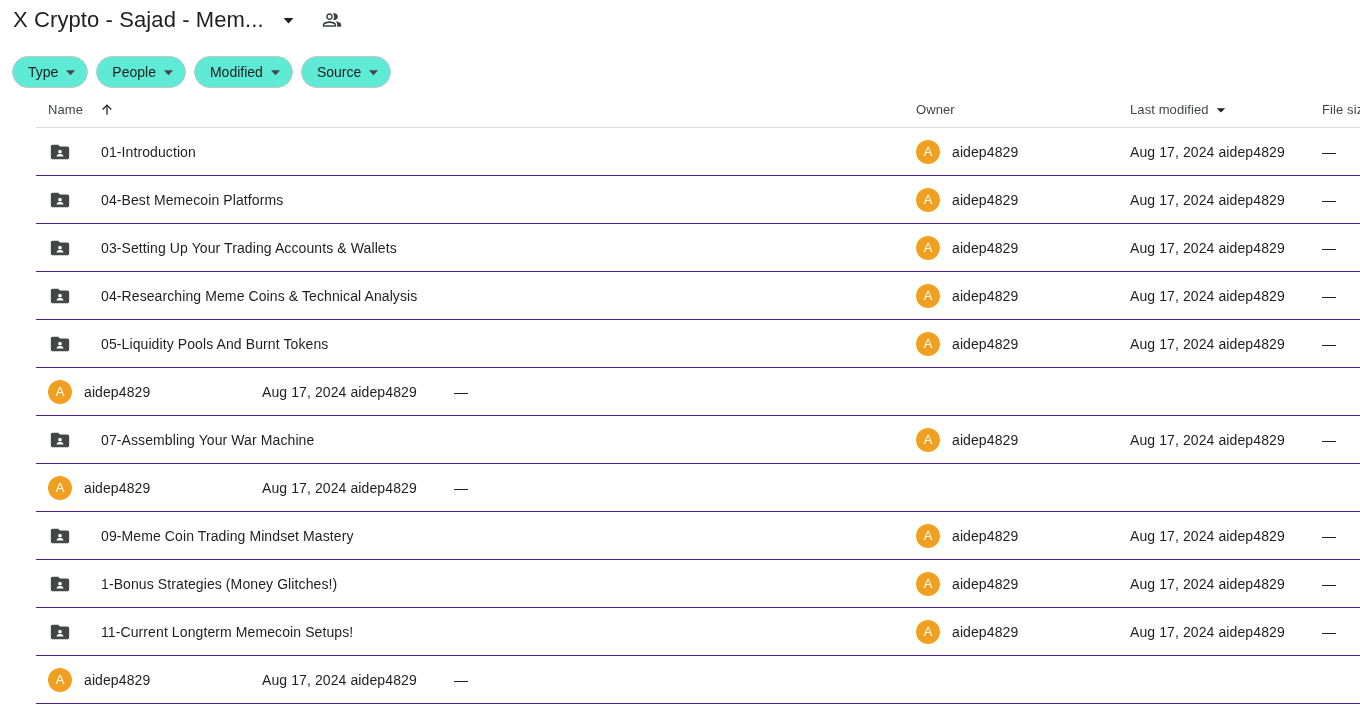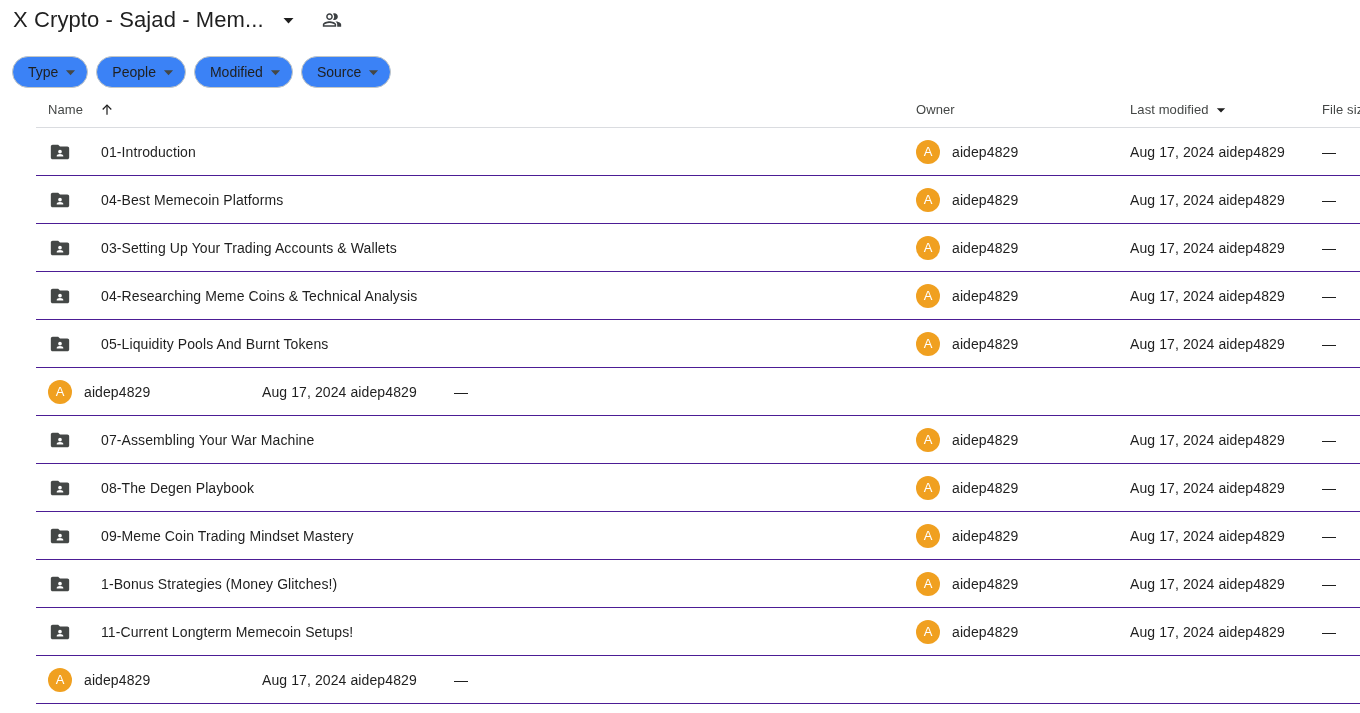--- a/index.html
+++ b/index.html
@@ -52,21 +52,21 @@
     height: 52px;
   }
   .chip {
     display: inline-flex;
     align-items: center;
     gap: 7px;
     height: 32px;
     padding: 0 11px 0 15px;
     border: 1px solid #c4c7c5;
     border-radius: 16px;
-    background: #3b82f6;
+    background: #5eead4;
     font-size: 14px;
     color: #1f1f1f;
     cursor: pointer;
     white-space: nowrap;
     line-height: 1;
   }
   .chip .chip-caret { display:flex; align-items:center; }
 
   
   .table { width: 100%; margin-left: 36px; }
@@ -380,30 +380,20 @@
           <span class="owner-name">aidep4829</span>
         </div>
         <div class="cell col-modified">
           <span class="modified-text">Aug 17, 2024 aidep4829</span>
         </div>
         <div class="cell col-size">
           <span class="size-text">—</span>
         </div>
       </div>
       <div class="row">
-        <div class="cell col-name">
-          <span class="folder-icon">
-            <svg width="22" height="22" viewBox="0 0 24 24" aria-hidden="true">
-              <path fill="#444746" d="M10 4H4c-1.1 0-2 .9-2 2v12c0 1.1.9 2 2 2h16c1.1 0 2-.9 2-2V8c0-1.1-.9-2-2-2h-8l-2-2z"></path>
-              <circle cx="12" cy="11.6" r="2" fill="#ffffff"></circle>
-              <path fill="#ffffff" d="M12 14.3c-2.1 0-3.6 1.05-3.6 1.9V17h7.2v-.8c0-.85-1.5-1.9-3.6-1.9z"></path>
-            </svg>
-          </span>
-          <span class="file-name">08-The Degen Playbook</span>
-        </div>
         <div class="cell col-owner">
           <span class="avatar" style="background: rgb(240, 160, 32);">A</span>
           <span class="owner-name">aidep4829</span>
         </div>
         <div class="cell col-modified">
           <span class="modified-text">Aug 17, 2024 aidep4829</span>
         </div>
         <div class="cell col-size">
           <span class="size-text">—</span>
         </div>

